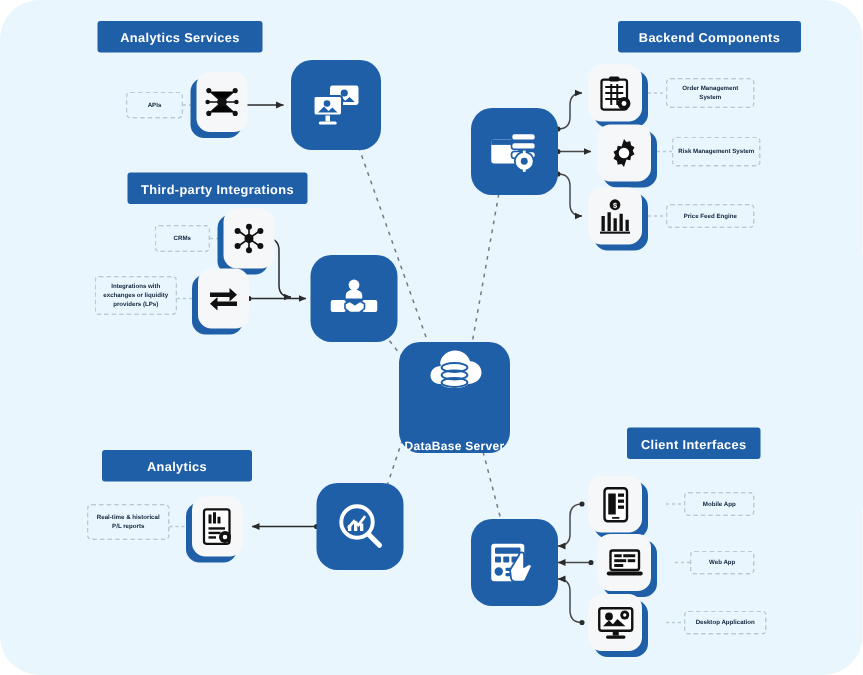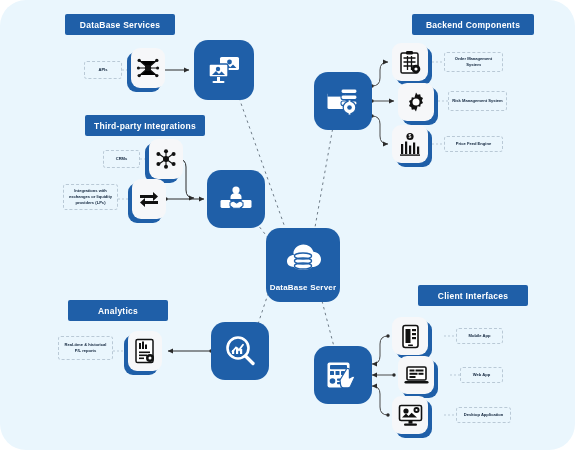--- a/index.html
+++ b/index.html
@@ -21,21 +21,21 @@
   
   .hub{
     position:absolute;background:#1f5fa8;border-radius:14px;
     display:flex;align-items:center;justify-content:center;
   }
   .hub svg{display:block;}
 
   
   .center-node{
     position:absolute;background:#1f5fa8;border-radius:14px;
-    display:flex;flex-direction:column;align-items:center;justify-content:center;
+    display:flex;flex-direction:column;align-items:center;justify-content:space-between;
   }
   .center-label{
     color:#ffffff;font-size:8px;font-weight:bold;margin-top:2px;letter-spacing:.2px;
     white-space:nowrap;
   }
 
   
   .wcard{
     position:absolute;background:#f6f7f9;border-radius:9px;
     display:flex;align-items:center;justify-content:center;
@@ -109,29 +109,29 @@
       <path d="M444,336 L456,336"></path>
       <path d="M450,375 L460,375"></path>
       <path d="M444,415 L456,415"></path>
       <path d="M122,70 L131,70"></path>
       <path d="M140,159 L149,159"></path>
       <path d="M118,199 L128,199"></path>
       <path d="M113,351 L124,351"></path>
     </g>
   </svg>
 
-  <div class="grp-title" style="left:65px;top:14px;width:110px;height:21px;">DataBase Services</div>
+  <div class="grp-title" style="left:65px;top:14px;width:110px;height:21px;">Analytics Services</div>
 
   <div class="grp-title" style="left:61px;top:115px;width:120px;height:21px;margin-left:24px;">Third-party Integrations</div>
 
   <div class="grp-title" style="left:68px;top:300px;width:100px;height:21px;">Analytics</div>
 
   <div class="grp-title" style="left:412px;top:14px;width:122px;height:21px;text-align:center;">Backend Components</div>
 
-  <div class="grp-title" style="left:418px;top:285px;width:110px;height:21px;">Client Interfaces</div>
+  <div class="grp-title" style="left:418px;top:285px;width:89px;height:21px;">Client Interfaces</div>
 
   <div class="center-node" style="left:266px;top:228px;width:74px;height:74px;">
     <span>
       <svg width="42" height="38" viewBox="0 0 42 38">
         <path d="M12 16c-4 0-7 2.7-7 6.3S8 28 12 28h18c5 0 9-3.2 9-7.6 0-4.1-3.3-7.3-7.6-7.6-1.3-4.2-5.3-7.2-10-7.2-5.3 0-9.6 3.8-10 8.6z" fill="#ffffff"></path>
         <ellipse cx="21" cy="16.5" rx="9" ry="3.2" fill="#ffffff"></ellipse>
         <path d="M12 16.5v11c0 1.8 4 3.2 9 3.2s9-1.4 9-3.2v-11z" fill="#ffffff"></path>
         <g fill="none" stroke="#1f5fa8" stroke-width="1.3">
           <ellipse cx="21" cy="17" rx="8.6" ry="3"></ellipse>
           <ellipse cx="21" cy="22" rx="8.6" ry="3"></ellipse>

